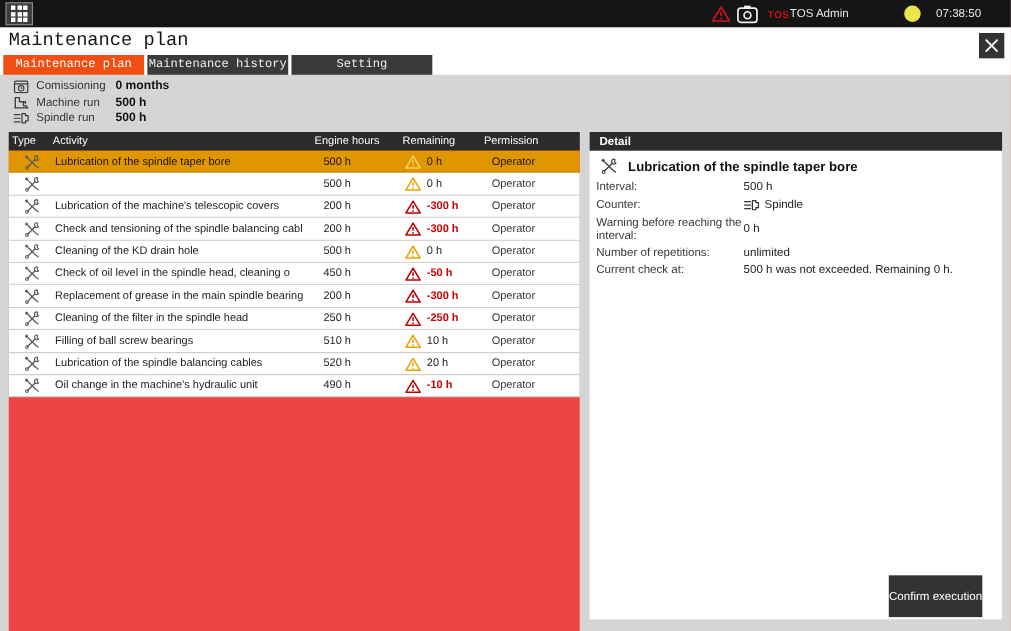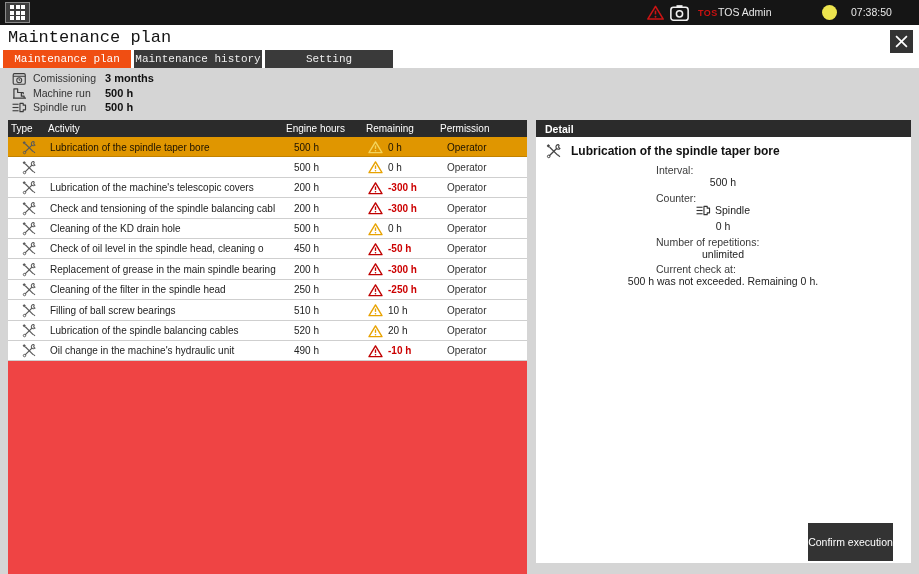--- a/index.html
+++ b/index.html
@@ -56,21 +56,21 @@
   .sev-alert .c-rem { color:#cc0000; font-weight:bold; }
   .trow.selected.sev-warn .c-tri { color:#f3d45c; }
   .trow.selected .c-activity, .trow.selected .c-hours, .trow.selected .c-rem, .trow.selected .c-perm { color:#1c1200; }
   
   .panel-right { position:absolute; left:536px; top:120px; width:375px; height:443px; background:#fff; }
   .d-head { height:17px; background:#2b2b2b; color:#fff; font-size:10.5px; font-weight:bold; padding:2.5px 0 0 9px; }
   .d-title-row { position:absolute; left:9px; top:23px; display:flex; align-items:center; gap:9px; }
   .d-title-row .ic { width:17px; height:16px; color:#444; }
   .d-title { font-size:12px; font-weight:bold; color:#111; }
   .d-rows { position:absolute; left:6px; top:44px; width:362px; }
-  .d-row { display:flex; margin-bottom:3.5px; min-height:11px; align-items:center;flex-direction:column; }
+  .d-row { display:flex; margin-bottom:3.5px; min-height:11px; align-items:center; }
   .d-row .dl { width:134px; font-size:10.5px; color:#3a3a3a; flex:none; }
   .d-row .dv { font-size:10.5px; color:#222; display:flex; align-items:center; gap:4px; }
   .d-row .dv .ic { width:15px; height:13px; color:#333; }
   .confirm-btn { position:absolute; right:18px; bottom:2px; width:85px; height:38px; background:#333;
     color:#fff; font-size:10.5px; border:none; display:flex; align-items:center; justify-content:center;
     cursor:pointer; font-family:"Liberation Sans", sans-serif; }
   svg { display:block; width:100%; height:100%; }
 </style>
 </head>
 <body>
@@ -130,21 +130,21 @@
     <div class="sum-row">
       <span class="ic">
         <svg viewBox="0 0 16 14">
           <rect x="1.2" y="1.8" width="13" height="11.4" rx="1.4" fill="none" stroke="currentColor" stroke-width="1.2"></rect>
           <line x1="1.2" y1="4.6" x2="14.2" y2="4.6" stroke="currentColor" stroke-width="1.1"></line>
           <circle cx="7.7" cy="8.8" r="2.7" fill="none" stroke="currentColor" stroke-width="1.1"></circle>
           <path d="M7.7 7.4 v1.5 h1.2" fill="none" stroke="currentColor" stroke-width="1"></path>
         </svg>
       </span>
       <span class="lb">Comissioning</span>
-      <span class="vl">3 months</span>
+      <span class="vl">0 months</span>
     </div>
     <div class="sum-row">
       <span class="ic">
         <svg viewBox="0 0 16 14">
           <path d="M1 13 h14 M2 13 V3 h4 v4 h6 v2 M10 7 v4 h3 v2" fill="none" stroke="currentColor" stroke-width="1.3" stroke-linejoin="round"></path>
         </svg>
       </span>
       <span class="lb">Machine run</span>
       <span class="vl">500 h</span>
     </div>
@@ -456,20 +456,21 @@
               <line x1="0.5" y1="3.5" x2="7" y2="3.5" stroke="currentColor" stroke-width="1.2"></line>
               <line x1="0.5" y1="7" x2="7" y2="7" stroke="currentColor" stroke-width="1.2"></line>
               <line x1="0.5" y1="10.5" x2="7" y2="10.5" stroke="currentColor" stroke-width="1.2"></line>
               <path d="M8.5 2.5 h3.5 v2 h2.5 v5 h-2.5 v2 h-3.5 Z" fill="none" stroke="currentColor" stroke-width="1.2" stroke-linejoin="round"></path>
             </svg>
           </span>
           <span>Spindle</span>
         </span>
       </div>
       <div class="d-row">
+        <span class="dl">Warning before reaching the interval:</span>
         <span class="dv">
           <span>0 h</span>
         </span>
       </div>
       <div class="d-row">
         <span class="dl">Number of repetitions:</span>
         <span class="dv">
           <span>unlimited</span>
         </span>
       </div>

